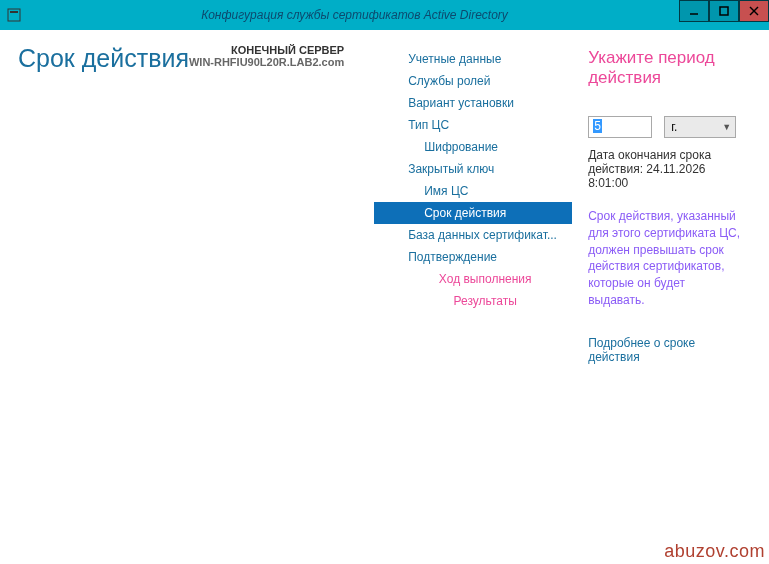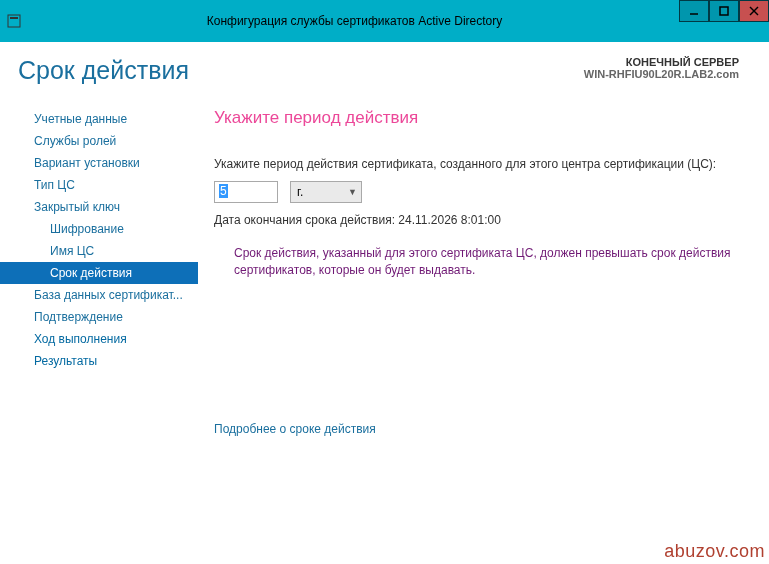--- a/index.html
+++ b/index.html
@@ -1,57 +1,57 @@
 <!DOCTYPE html>
 <html><head>
   <meta charset="utf-8">
   <style>
     * { box-sizing: border-box; margin: 0; padding: 0; }
     body { font-family: 'Segoe UI', Tahoma, sans-serif; font-size: 12px; background: #fff; width: 769px; height: 564px; overflow: hidden; position: relative; }
     
-    .titlebar { height: 42px; background: #00aec7; display: flex; align-items: center; padding-left: 6px; color: #000000; }
+    .titlebar { height: 30px; background: #00aec7; display: flex; align-items: center; padding-left: 6px; color: #0c4a6e; font-style: italic; }
     .titlebar-icon { width: 16px; height: 16px; margin-right: 8px; display: inline-flex; align-items: center; justify-content: center; }
     .titlebar-text { flex: 1; text-align: center; font-size: 12px; padding-right: 90px; }
     .titlebar-buttons { position: absolute; top: 0; right: 0; display: flex; }
     .titlebar-btn { width: 30px; height: 22px; background: #0096ad; border: 1px solid #003944; display: flex; align-items: center; justify-content: center; font-size: 14px; cursor: pointer; }
     .titlebar-btn.close { background: #c75050; }
     .titlebar-btn svg { width: 10px; height: 10px; }
     
     .header-section { padding: 14px 30px 4px 18px; display: flex; justify-content: space-between; align-items: flex-start; border-bottom: 1px solid transparent; }
     .page-title { color: #1a6f9e; font-size: 25px; font-weight: 300; }
     .server-info { text-align: right; font-size: 11px; color: #555; }
     .server-label { font-weight: bold; color: #333; }
     .server-name { color: #666; font-weight: bold; }
     
     .main-row { display: flex; flex: 1; height: calc(100% - 60px); }
     
     .sidebar { width: 198px; padding: 18px 0 0 0; }
     .nav-item { padding: 4px 10px 4px 34px; font-size: 12px; color: #1a6f9e; cursor: pointer; white-space: nowrap; overflow: hidden; text-overflow: ellipsis; }
     .nav-item.child { padding-left: 50px; }
     .nav-item.active { background: #0d6fb8; color: #fff; }
-    .nav-item.disabled { color: #0369a1; cursor: default; }
+    .nav-item.disabled { color: #ec4899; cursor: default; text-align: center; }
     
     .main-panel { flex: 1; padding: 18px 28px 10px 16px; display: flex; flex-direction: column; }
     .panel-heading { font-size: 17px; color: #ec4899; margin-bottom: 28px; font-weight: 400; }
     .panel-text { font-size: 12px; color: #333; margin-bottom: 8px; line-height: 1.4; }
     
     .input-row { display: flex; gap: 12px; margin-bottom: 10px; align-items: center; }
     .num-input { width: 64px; height: 22px; border: 1px solid #a9a9a9; padding: 2px 4px; font-size: 12px; background: #fff; }
     .num-input::selection { background: #3399ff; color: #fff; }
     .num-sel { background: #3399ff; color: #fff; padding: 0 1px; }
     .unit-select { width: 72px; height: 22px; border: 1px solid #a9a9a9; background: #eaeaea; display: flex; align-items: center; justify-content: space-between; padding: 0 4px 0 6px; font-size: 12px; cursor: pointer; }
     .unit-select .chev { font-size: 9px; color: #555; }
     
     .expiry-line { font-size: 12px; color: #333; margin-bottom: 18px; }
-    .desc-text { font-size: 12px; color: #701a75; line-height: 1.4; margin-left: 20px; }
+    .desc-text { font-size: 12px; color: #8b5cf6; line-height: 1.4; }
     
     .more-link { color: #1a6f9e; font-size: 12px; cursor: pointer; margin-top: auto; padding-bottom: 12px; }
     
     .watermark { position: absolute; bottom: 2px; right: 4px; color: #b04030; font-size: 18px; letter-spacing: 0.5px; }
-    .outer { display: flex; flex-direction: column; height: 416px; }
+    .outer { display: flex; flex-direction: row; height: 416px; }
   </style>
 </head>
 <body>
 
 <div class="titlebar">
   <span class="titlebar-icon">
     <svg viewBox="0 0 16 16">
         <rect x="2" y="2" width="12" height="12" fill="none" stroke="#333" stroke-width="1"></rect>
         <rect x="4" y="4" width="8" height="2" fill="#333"></rect>
       </svg>
@@ -85,33 +85,32 @@
       <div class="server-name">WIN-RHFIU90L20R.LAB2.com</div>
     </div>
   </div>
 
   <div class="main-row">
     <div class="sidebar" id="sidebar">
         <div class="nav-item">Учетные данные</div>
         <div class="nav-item">Службы ролей</div>
         <div class="nav-item">Вариант установки</div>
         <div class="nav-item">Тип ЦС</div>
+        <div class="nav-item child">Шифрование</div>
         <div class="nav-item">Закрытый ключ</div>
-        <div class="nav-item child">Шифрование</div>
         <div class="nav-item child">Имя ЦС</div>
         <div class="nav-item child active">Срок действия</div>
         <div class="nav-item">База данных сертификат...</div>
         <div class="nav-item">Подтверждение</div>
         <div class="nav-item disabled">Ход выполнения</div>
         <div class="nav-item disabled">Результаты</div>
       </div>
 
     <div class="main-panel">
       <div class="panel-heading">Укажите период действия</div>
-      <div class="panel-text">Укажите период действия сертификата, созданного для этого центра сертификации (ЦС):</div>
       <div class="input-row">
         <div class="num-input"><span class="num-sel">5</span></div>
         <div class="unit-select">
           <span>г.</span>
           <span class="chev">▼</span>
         </div>
       </div>
       <div class="expiry-line">Дата окончания срока действия: 24.11.2026 8:01:00</div>
       <div class="desc-text">Срок действия, указанный для этого сертификата ЦС, должен превышать срок действия сертификатов, которые он будет выдавать.</div>
       <div class="more-link">Подробнее о сроке действия</div>

